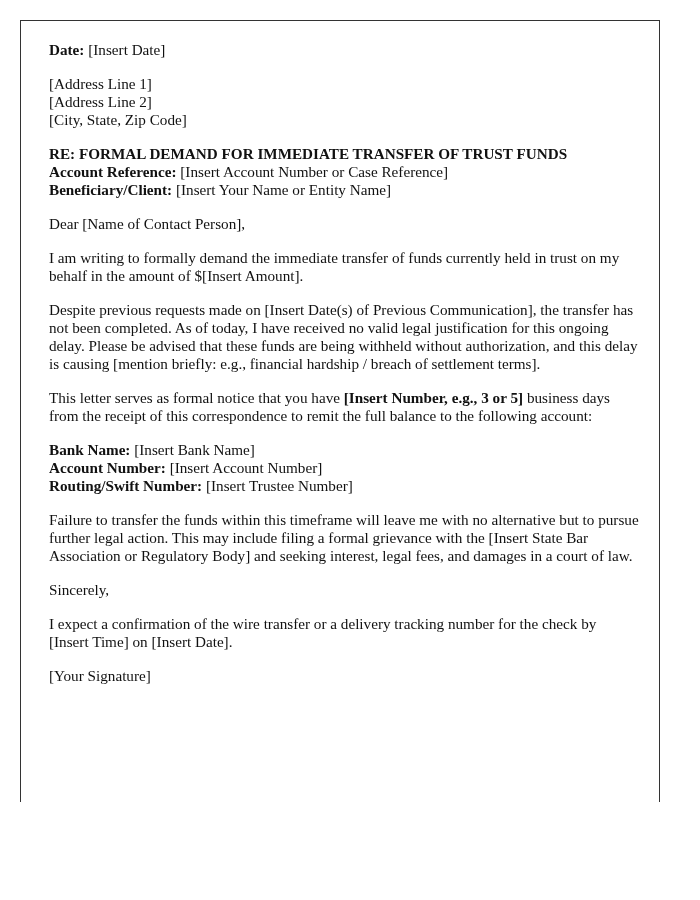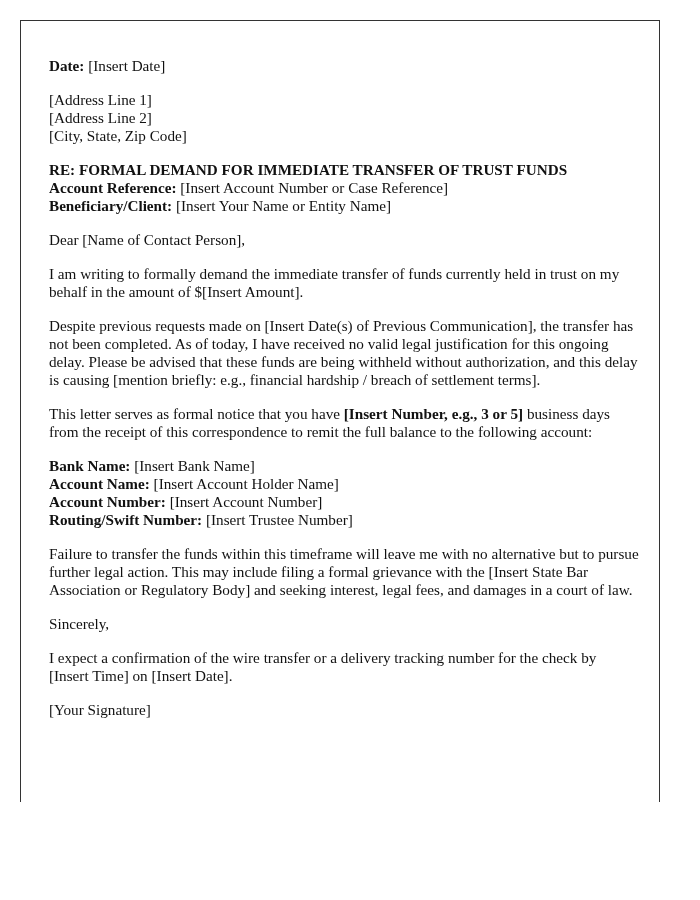--- a/index.html
+++ b/index.html
@@ -23,21 +23,21 @@
       height: 782px;
       border-left: 1.5px solid #333333;
       border-right: 1.5px solid #333333;
       border-top: 1.5px solid #333333;
       box-sizing: border-box;
       overflow: hidden;
     }
     .letter {
       position: absolute;
       left: 28px;
-      top: 36px;
+      top: 20px;
       width: 590px;
       font-size: 15.2px;
       line-height: 18px;
       font-family: Liberation Serif, serif;
     }
     .letter p {
       margin: 0 0 16px 0;
     }
     .letter .line {
       display: block;
@@ -82,24 +82,20 @@
     <p>Despite previous requests made on [Insert Date(s) of Previous Communication], the transfer has not been completed. As of today, I have received no valid legal justification for this ongoing delay. Please be advised that these funds are being withheld without authorization, and this delay is causing [mention briefly: e.g., financial hardship / breach of settlement terms].</p>
 
     <p><span>This letter serves as formal notice that you have </span><b>[Insert Number, e.g., 3 or 5]</b><span> business days from the receipt of this correspondence to remit the full balance to the following account:</span></p>
 
     <p>
       <span class="line">
         <b>Bank Name:</b>
         <span>[Insert Bank Name]</span>
       </span>
       <span class="line">
-        <b>Account Name:</b>
-        <span>[Insert Account Holder Name]</span>
-      </span>
-      <span class="line">
         <b>Account Number:</b>
         <span>[Insert Account Number]</span>
       </span>
       <span class="line">
         <b>Routing/Swift Number:</b>
         <span>[Insert Trustee Number]</span>
       </span>
     </p>
 
     <p>Failure to transfer the funds within this timeframe will leave me with no alternative but to pursue further legal action. This may include filing a formal grievance with the [Insert State Bar Association or Regulatory Body] and seeking interest, legal fees, and damages in a court of law.</p>

